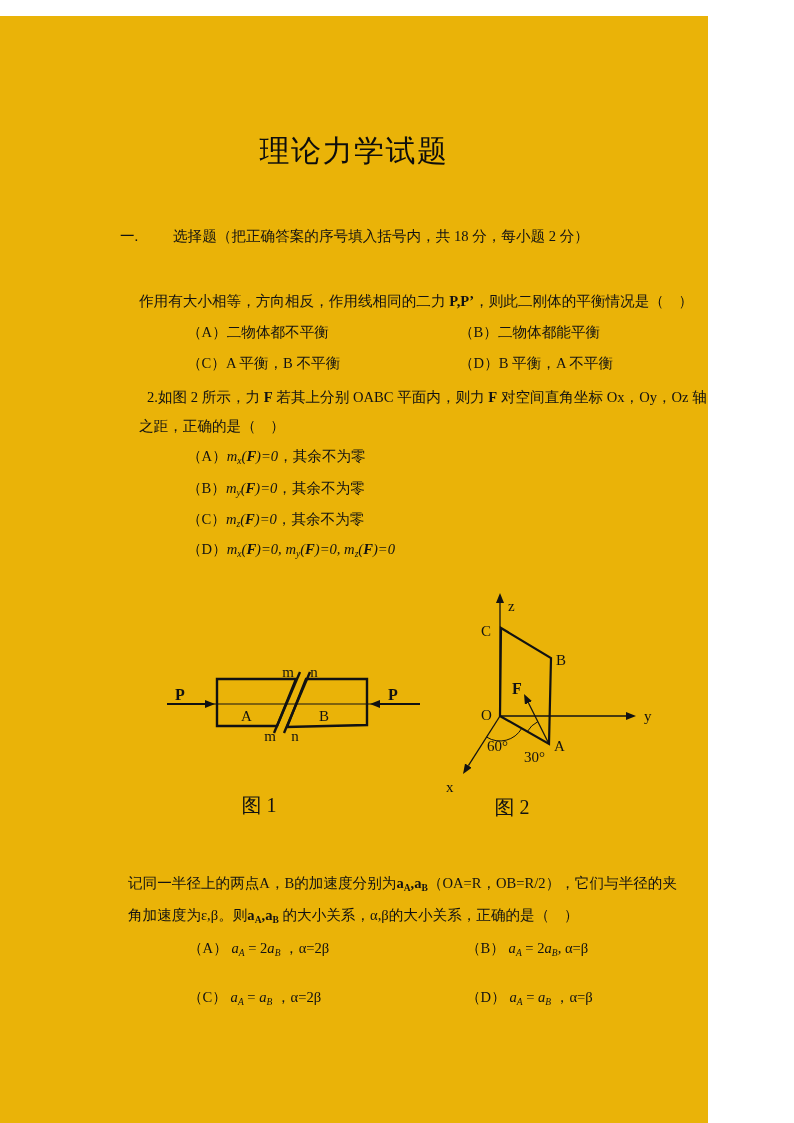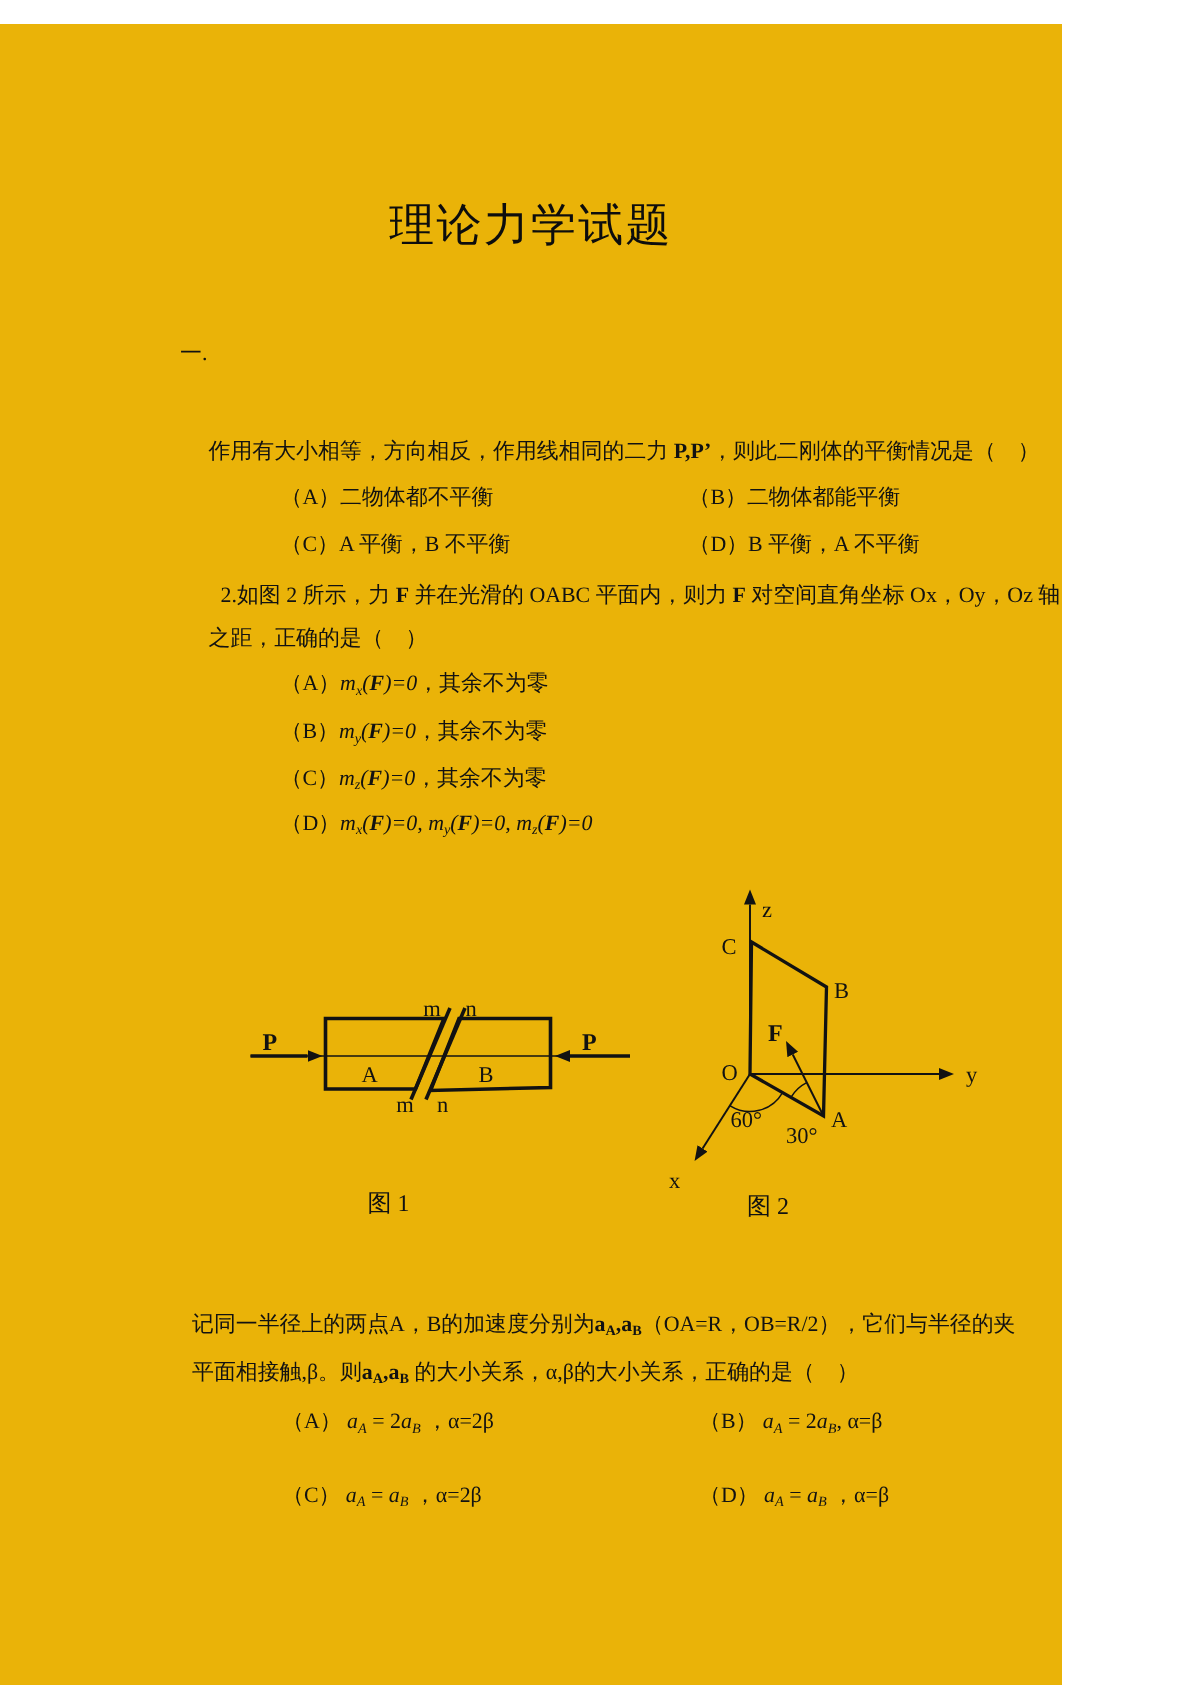--- a/index.html
+++ b/index.html
@@ -30,21 +30,21 @@
   }
   .b{font-weight:bold;}
   .i{font-style:italic;}
   .bi{font-weight:bold;font-style:italic;}
   sub.is{font-size:9.5px;font-style:italic;vertical-align:-3px;line-height:0;}
   sub.bs{font-size:9.5px;font-weight:bold;vertical-align:-3px;line-height:0;}
   .caption{
     position:absolute;
     width:70px;
     text-align:center;
-    font-size:16px;
+    font-size:20px;
     color:#121212;
   }
   svg.fig{position:absolute;overflow:visible;}
   svg.fig text{
     font-family:"Liberation Serif","DejaVu Serif",serif;
     font-size:15px;
     fill:#121212;
   }
   svg.fig text.bold{font-weight:bold;font-size:16px;}
   .thin{stroke:#121212;stroke-width:1.1;fill:none;}
@@ -55,31 +55,32 @@
   .arc{stroke:#121212;stroke-width:1;fill:none;}
 </style>
 </head>
 <body>
 
 <div class="page">
 
   <div class="title" style="top:118px;">理论力学试题</div>
 
   <div class="ln" style="left:120px;top:211px;">一.</div>
+  <div class="ln" style="left:173px;top:211px;">选择题（把正确答案的序号填入括号内，共 18 分，每小题 2 分）</div>
 
   <div class="ln" style="left:139px;top:276px;">
     <span>作用有大小相等，方向相反，作用线相同的二力 </span><span class="b">P,P’</span><span>，则此二刚体的平衡情况是（　）</span>
   </div>
   <div class="ln" style="left:187px;top:307px;">（A）二物体都不平衡</div>
   <div class="ln" style="left:459px;top:307px;">（B）二物体都能平衡</div>
   <div class="ln" style="left:187px;top:338px;">（C）A 平衡，B 不平衡</div>
   <div class="ln" style="left:459px;top:338px;">（D）B 平衡，A 不平衡</div>
 
   <div class="ln" style="left:147px;top:372px;">
-    <span>2.如图 2 所示，力 </span><span class="b">F</span><span> 并在光滑的 OABC 平面内，则力 </span><span class="b">F</span><span> 对空间直角坐标 Ox，Oy，Oz 轴</span>
+    <span>2.如图 2 所示，力 </span><span class="b">F</span><span> 若其上分别 OABC 平面内，则力 </span><span class="b">F</span><span> 对空间直角坐标 Ox，Oy，Oz 轴</span>
   </div>
   <div class="ln" style="left:139px;top:401px;">之距，正确的是（　）</div>
 
   <div class="ln" style="left:187px;top:431px;">
     <span>（A）</span><span class="i">m</span><sub class="is">x</sub><span class="i">(</span><span class="bi">F</span><span class="i">)=0</span><span>，其余不为零</span>
   </div>
   <div class="ln" style="left:187px;top:463px;">
     <span>（B）</span><span class="i">m</span><sub class="is">y</sub><span class="i">(</span><span class="bi">F</span><span class="i">)=0</span><span>，其余不为零</span>
   </div>
   <div class="ln" style="left:187px;top:494px;">
@@ -131,21 +132,21 @@
     <text class="bold" x="72" y="113">F</text>
     <text x="47" y="170">60°</text>
     <text x="84" y="181">30°</text>
   </svg>
   <div class="caption" style="left:477px;top:778px;">图 2</div>
 
   <div class="ln" style="left:128px;top:858px;">
     <span>记同一半径上的两点A，B的加速度分别为</span><span class="b">a</span><sub class="bs">A</sub><span class="b">,</span><span class="b">a</span><sub class="bs">B</sub><span>（OA=R，OB=R/2），它们与半径的夹</span>
   </div>
   <div class="ln" style="left:128px;top:890px;">
-    <span>平面相接触,β。则</span><span class="b">a</span><sub class="bs">A</sub><span class="b">,</span><span class="b">a</span><sub class="bs">B</sub><span> 的大小关系，α,β的大小关系，正确的是（　）</span>
+    <span>角加速度为ε,β。则</span><span class="b">a</span><sub class="bs">A</sub><span class="b">,</span><span class="b">a</span><sub class="bs">B</sub><span> 的大小关系，α,β的大小关系，正确的是（　）</span>
   </div>
 
   <div class="ln" style="left:188px;top:923px;">
     <span>（A） </span><span class="i">a</span><sub class="is">A</sub><span> = 2</span><span class="i">a</span><sub class="is">B</sub><span> ，α=2β</span>
   </div>
   <div class="ln" style="left:466px;top:923px;">
     <span>（B） </span><span class="i">a</span><sub class="is">A</sub><span> = 2</span><span class="i">a</span><sub class="is">B</sub><span>, α=β</span>
   </div>
   <div class="ln" style="left:188px;top:972px;">
     <span>（C） </span><span class="i">a</span><sub class="is">A</sub><span> = </span><span class="i">a</span><sub class="is">B</sub><span> ，α=2β</span>

